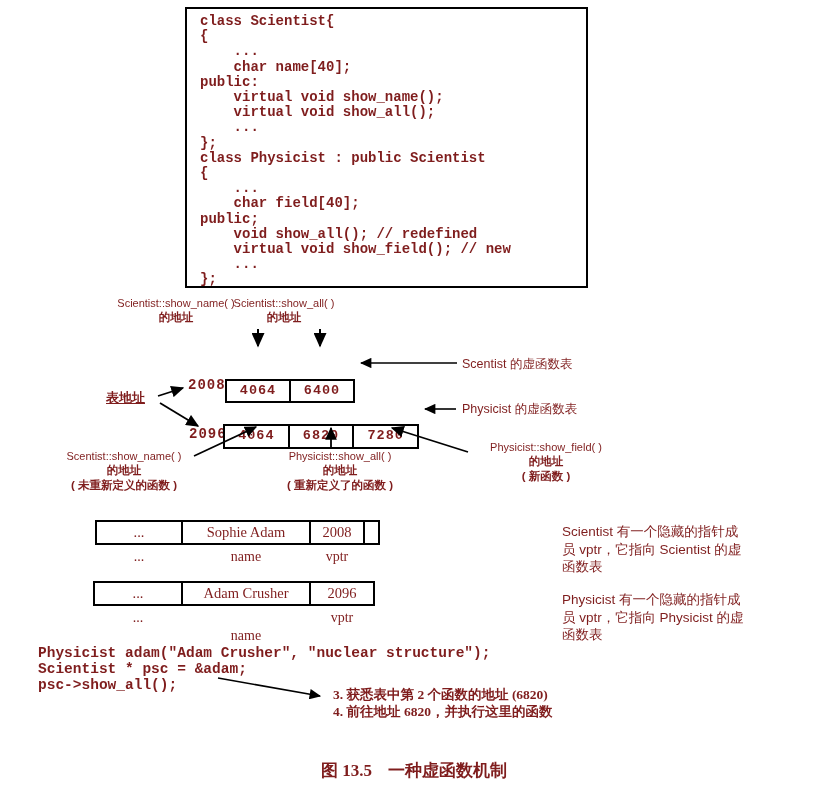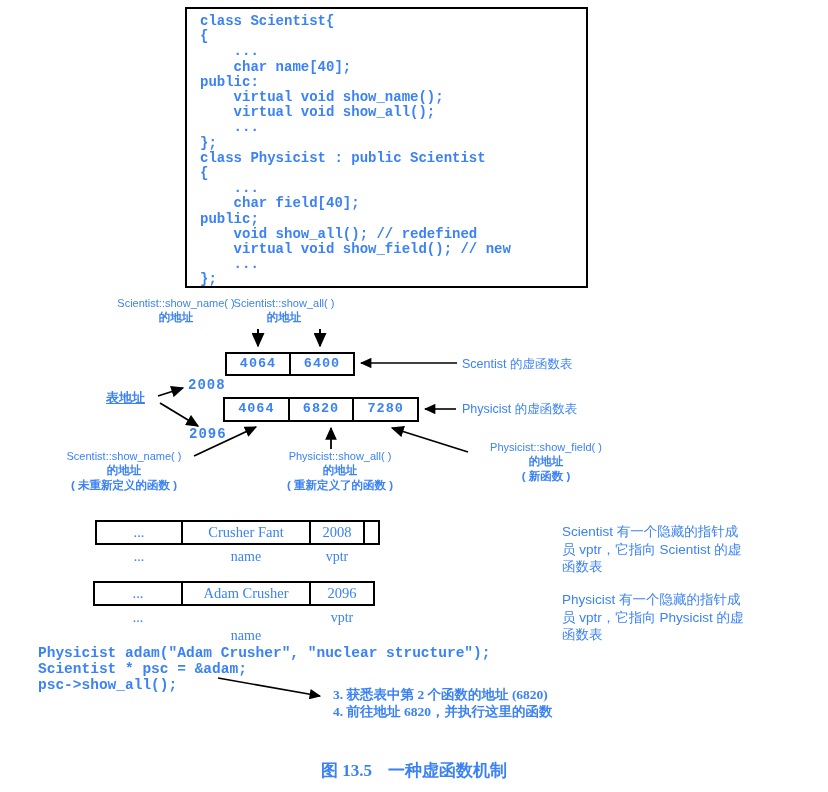--- a/index.html
+++ b/index.html
@@ -1,27 +1,27 @@
 <!DOCTYPE html>
 <html><head>
 <meta charset="utf-8">
 <style>
   html,body{margin:0;padding:0;background:#fff;}
-  .canvas{position:relative;width:828px;height:792px;background:#ffffff;color:#3b82f6;overflow:hidden;}
+  .canvas{position:relative;width:828px;height:792px;background:#ffffff;color:#7f1d1d;overflow:hidden;}
   .abs{position:absolute;}
 
   
   .codebox{left:185px;top:7px;width:403px;height:281px;border:2px solid #000;box-sizing:border-box;
            padding:5px 6px 0 13px;}
   .codebox pre{margin:0;font:14px/15.2px "Liberation Mono","DejaVu Sans Mono",monospace;font-weight:700;}
   .callcode{left:38px;top:646px;}
   .callcode pre{margin:0;font:14.5px/15.8px "Liberation Mono","DejaVu Sans Mono",monospace;font-weight:700;}
 
   
-  .vtable{border:2px solid #000;box-sizing:border-box;display:flex;background:#fff;}
+  .vtable{border:2px solid #000;box-sizing:border-box;display:flex;background:#fff;margin-top:27px;}
   .vt1{left:225px;top:352px;width:130px;height:24px;}
   .vt2{left:223px;top:397px;width:196px;height:25px;}
   .vcell{flex:1;text-align:center;font:700 13.5px/20px "Liberation Mono","DejaVu Sans Mono",monospace;letter-spacing:1px;}
   .vt1 .vcell{line-height:19px;}
   .vcell + .vcell{border-left:2px solid #000;}
   .vtlabel{font:12.5px "Liberation Sans",sans-serif;white-space:nowrap;}
 
   
   .lblblock{text-align:center;}
   .lbl-latin{font:11px/13px "Liberation Sans",sans-serif;white-space:nowrap;}
@@ -119,21 +119,21 @@
     <div class="lbl-cn">的地址</div>
     <div class="lbl-cn">( 新函数 )</div>
   </div>
 
   <div class="abs objrow" style="left:95px;top:520px;">
     <div class="ocol" style="width:88px;">
       <div class="ocell">...</div>
       <div class="olab">...</div>
     </div>
     <div class="ocol" style="width:130px;">
-      <div class="ocell">Crusher Fant</div>
+      <div class="ocell">Sophie Adam</div>
       <div class="olab">name</div>
     </div>
     <div class="ocol" style="width:56px;">
       <div class="ocell">2008</div>
       <div class="olab">vptr</div>
     </div>
     <div class="ocol" style="width:17px;">
       <div class="ocell"></div>
       <div class="olab"></div>
     </div>

